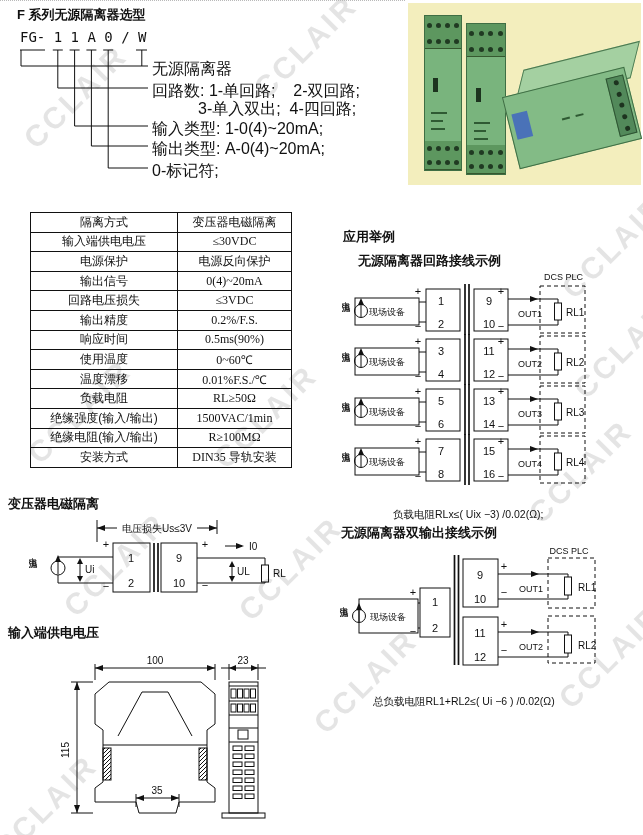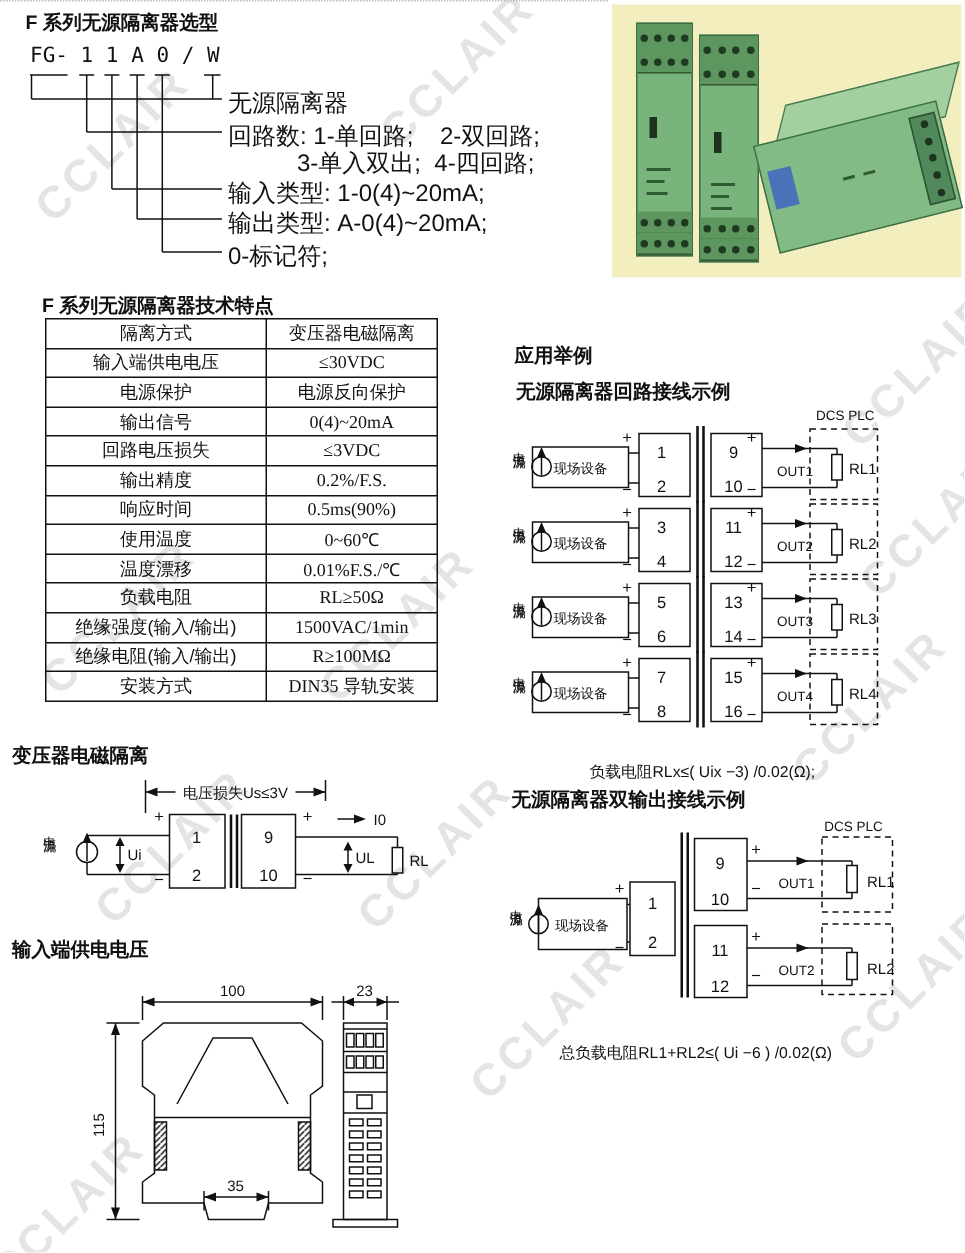--- a/index.html
+++ b/index.html
@@ -169,21 +169,20 @@
             <i></i>
             <i></i>
             <i></i>
           </div>
         <div class="lblline" style="left:52px;top:34px;width:8px"></div>
         <div class="lblline" style="left:66px;top:34px;width:8px"></div>
       </div>
     </div>
   </div>
 
-  <div class="sec-title" style="left:28px;top:195px">F 系列无源隔离器技术特点</div>
   <table class="spec-table">
     <tbody>
         <tr>
           <td class="c1">隔离方式</td>
           <td class="c2">变压器电磁隔离</td>
         </tr>
     <tr>
           <td class="c1">输入端供电电压</td>
           <td class="c2">≤30VDC</td>
         </tr>
@@ -228,21 +227,21 @@
           <td class="c2">R≥100MΩ</td>
         </tr>
     <tr>
           <td class="c1">安装方式</td>
           <td class="c2">DIN35 导轨安装</td>
         </tr>
   </tbody>
     </table>
 
   <div class="sec-title" style="left:343px;top:228px">应用举例</div>
-  <div class="sec-title" style="left:344px;top:252px">无源隔离器回路接线示例</div>
+  <div class="sec-title" style="left:358px;top:252px">无源隔离器回路接线示例</div>
   <div class="smalllab" style="left:544px;top:272px">DCS PLC</div>
 
   <div class="vlabel" style="left:342px;top:295px">电流源</div>
   <svg style="left:338px;top:284px" width="302" height="51">
     <circle cx="23" cy="27" r="6.5"></circle>
       <line x1="23" y1="33" x2="23" y2="16"></line>
       <polygon class="fill" points="20,21 23,14 26,21"></polygon>
     <rect x="17" y="14" width="64" height="27"></rect>
     <line x1="81" y1="18" x2="88" y2="18"></line>
       <line x1="81" y1="38" x2="88" y2="38"></line>

